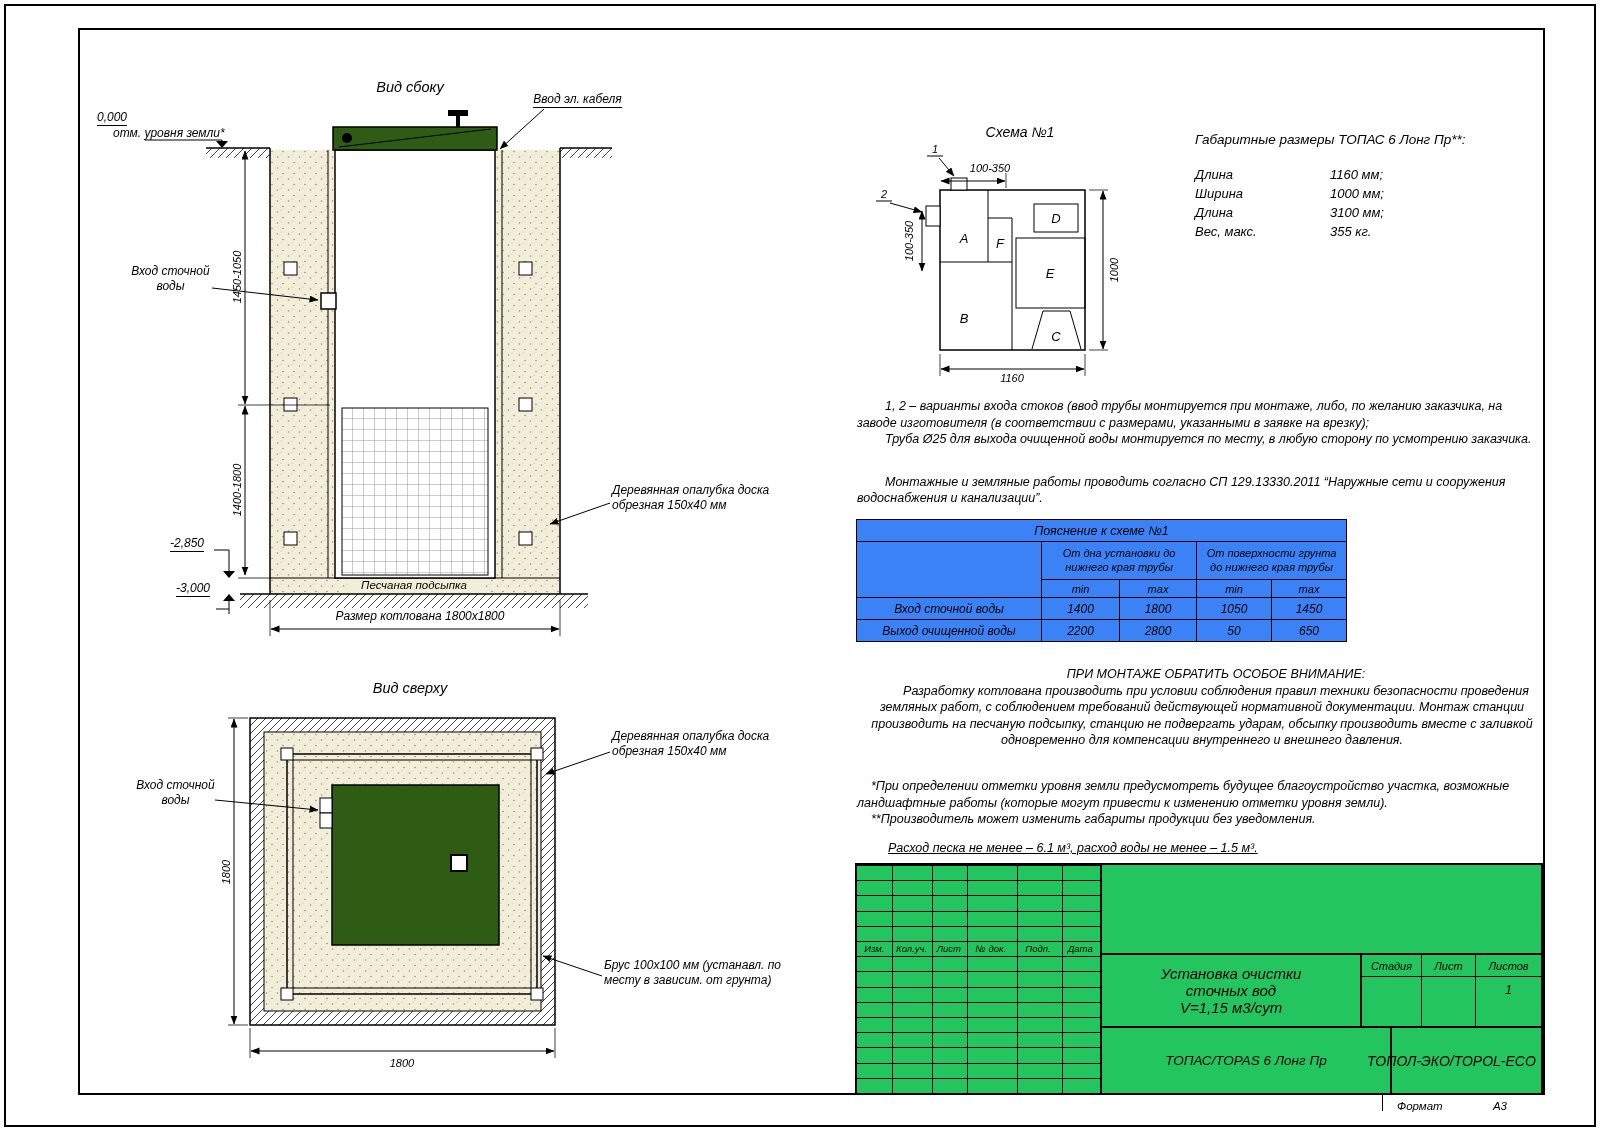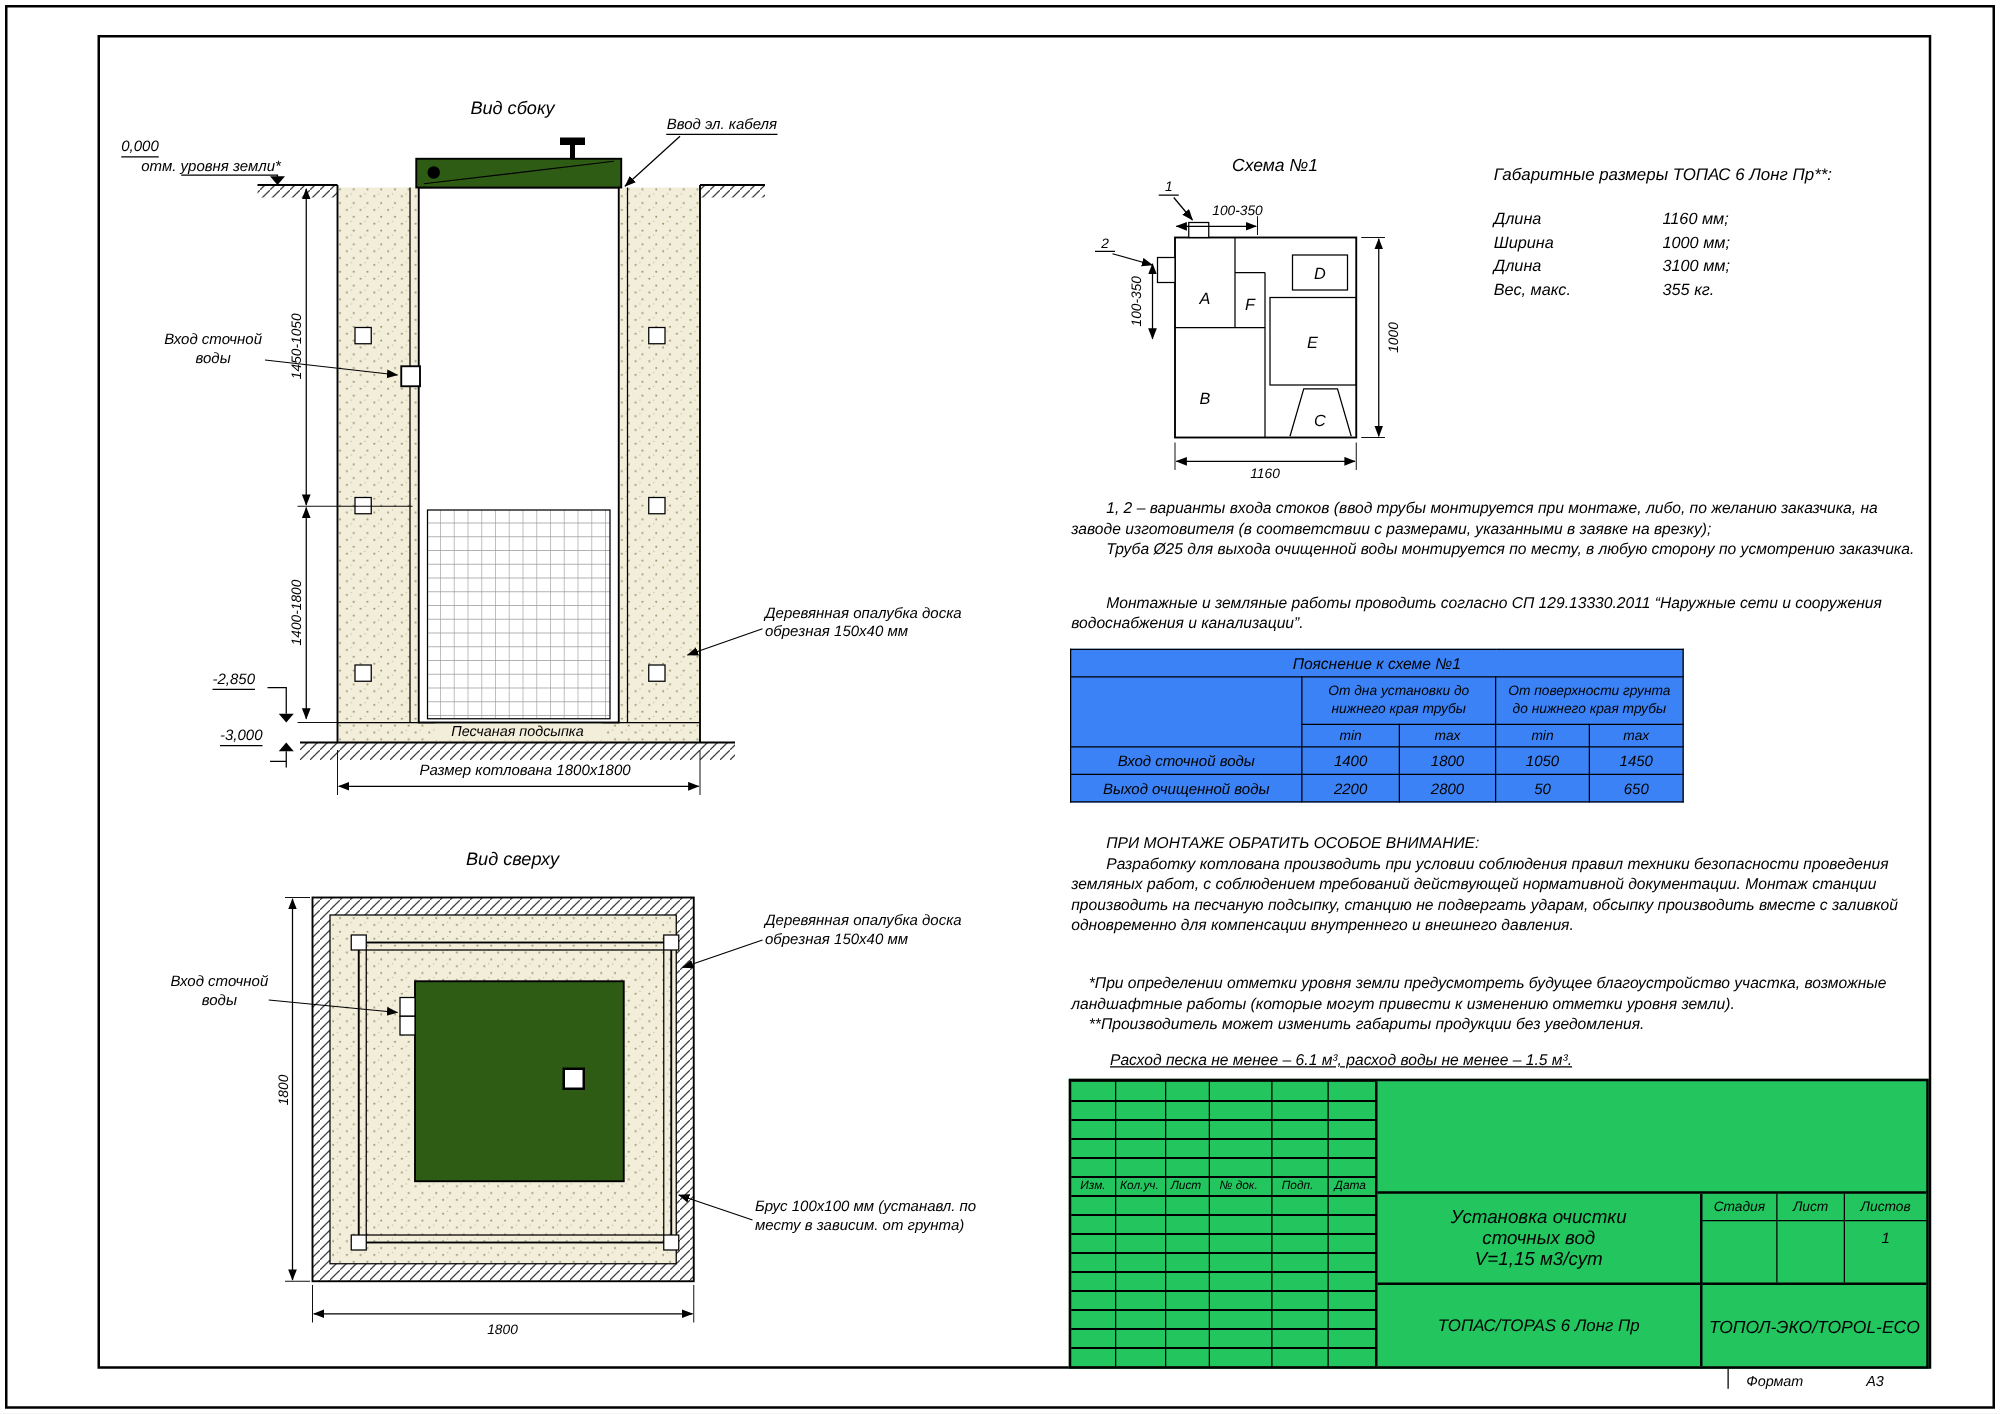--- a/index.html
+++ b/index.html
@@ -322,21 +322,21 @@
     <tr class="tdr">
       <td>Выход очищенной воды</td>
       <td>2200</td>
       <td>2800</td>
       <td>50</td>
       <td>650</td>
     </tr>
   </tbody>
     </table>
 
-  <div class="para-block" style="left:857px;top:666px;width:690px;">
+  <div class="para-block" style="left:857px;top:666px;width:690px;text-align:center;">
     <div style="text-indent:28px;">ПРИ МОНТАЖЕ ОБРАТИТЬ ОСОБОЕ ВНИМАНИЕ:</div>
     <p>Разработку котлована производить при условии соблюдения правил техники безопасности проведения земляных работ, с соблюдением требований действующей нормативной документации. Монтаж станции производить на песчаную подсыпку, станцию не подвергать ударам, обсыпку производить вместе с заливкой одновременно для компенсации внутреннего и внешнего давления.</p>
   </div>
 
   <div class="para-block" style="left:857px;top:778px;width:700px;">
     <p style="text-indent:14px;">*При определении отметки уровня земли предусмотреть будущее благоустройство участка, возможные ландшафтные работы (которые могут привести к изменению отметки уровня земли).</p>
     <p style="text-indent:14px;">**Производитель может изменить габариты продукции без уведомления.</p>
   </div>
 
   <div class="para-block" style="left:888px;top:840px;text-decoration:underline;">Расход песка не менее – 6.1 м³, расход воды не менее – 1.5 м³.</div>
@@ -358,21 +358,21 @@
       </div>
     </div>
 
     <div style="position:absolute;left:245px;top:0;right:0;height:100%;">
       <div style="position:absolute;left:0;top:0;right:0;height:90px;border-bottom:2px solid #000;"></div>
       <div style="position:absolute;left:0;top:90px;width:260px;height:73px;border-right:2px solid #000;border-bottom:2px solid #000;display:flex;flex-direction:column;justify-content:center;text-align:center;font:italic 15px/17px 'Liberation Sans',sans-serif;">
         <div>Установка очистки</div>
         <div>сточных вод</div>
         <div>V=1,15 м3/сут</div>
       </div>
-      <div style="position:absolute;left:0;top:163px;width:260px;bottom:0;border-right:2px solid #000;display:flex;align-items:center;justify-content:center;font:italic 13.5px 'Liberation Sans',sans-serif;">ТОПАС/TOPAS 6 Лонг Пр</div>
+      <div style="position:absolute;left:0;top:163px;width:290px;bottom:0;border-right:2px solid #000;display:flex;align-items:center;justify-content:center;font:italic 13.5px 'Liberation Sans',sans-serif;">ТОПАС/TOPAS 6 Лонг Пр</div>
       <div style="position:absolute;left:260px;top:90px;right:0;height:73px;border-bottom:2px solid #000;">
         <div style="display:flex;height:22px;border-bottom:1px solid #000;font:italic 11px/22px 'Liberation Sans',sans-serif;text-align:center;">
           <span style="width:60px;border-right:1px solid #000;">Стадия</span>
           <span style="width:54px;border-right:1px solid #000;">Лист</span>
           <span style="flex:1;">Листов</span>
         </div>
         <div style="display:flex;height:49px;font:italic 12px 'Liberation Sans',sans-serif;text-align:center;">
           <span style="width:60px;border-right:1px solid #000;"></span>
           <span style="width:54px;border-right:1px solid #000;"></span>
           <span style="flex:1;padding-top:6px;">1</span>

